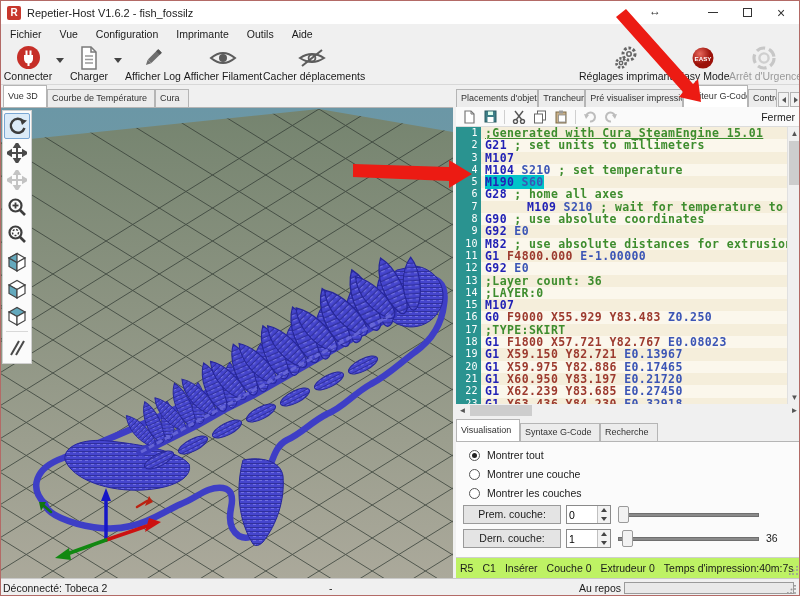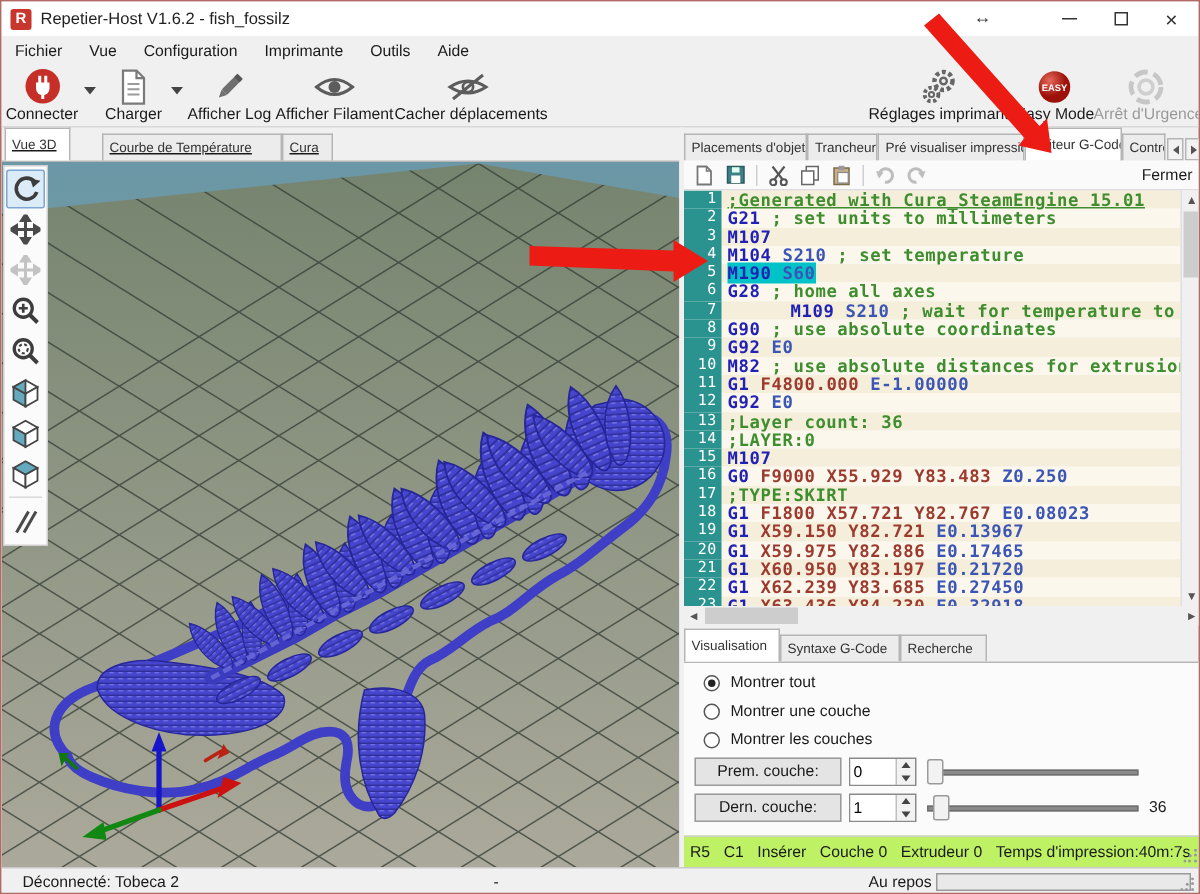--- a/index.html
+++ b/index.html
@@ -24,21 +24,21 @@
   .tb{position:absolute;top:1px;height:38px;text-align:center;font-size:10.5px;}
   .tb .ticon{height:25px;display:flex;align-items:center;justify-content:center;}
   .tb .tlabel{font-size:10.5px;white-space:nowrap;margin-top:0px;}
   .tb.disabled .tlabel{color:#9a9a9a;}
   .caret{position:absolute;top:14px;width:0;height:0;border-left:4px solid transparent;border-right:4px solid transparent;border-top:5px solid #444;}
   
   .tabstrip{position:absolute;display:flex;align-items:flex-end;font-size:9px;height:22px;}
   .tabstrip .tab{height:18px;line-height:17px;padding:0 4px;border:1px solid #b5b5b5;border-bottom:none;
                  background:#ececec;white-space:nowrap;overflow:hidden;color:#333;}
   .tabstrip .tab.act{height:22px;line-height:21px;background:#fff;position:relative;z-index:2;}
-  .ltabs{left:2px;top:84px;text-decoration:underline;}
+  .ltabs{left:2px;top:84px;}
   .rtabs{left:455px;top:84px;width:345px;}
   .tsbtn{width:12px;height:15px;margin-left:1px;background:#f2f2f2;border:1px solid #b5b5b5;display:flex;align-items:center;justify-content:center;}
   .tri-l{width:0;height:0;border-top:3px solid transparent;border-bottom:3px solid transparent;border-right:4px solid #555;}
   .tri-r{width:0;height:0;border-top:3px solid transparent;border-bottom:3px solid transparent;border-left:4px solid #555;}
   
   .viewport{position:absolute;left:0;top:106px;width:452px;height:471px;overflow:hidden;border-top:1px solid #b5b5b5;}
   .vtools{position:absolute;left:1px;top:2px;width:30px;background:#fbfbfb;border:1px solid #d0d0d0;padding:1px;}
   .vbtn{width:26px;height:26px;margin:1px 0;display:flex;align-items:center;justify-content:center;background:#fbfbfb;}
   .vbtn.act{background:#dcebf8;border:1px solid #7aa7d4;border-radius:2px;}
   .vsep{border-top:1px solid #d8d8d8;margin:3px 2px;}
@@ -78,21 +78,21 @@
   .tri-u{width:0;height:0;border-left:3px solid transparent;border-right:3px solid transparent;border-bottom:4px solid #444;}
   .tri-d{width:0;height:0;border-left:3px solid transparent;border-right:3px solid transparent;border-top:4px solid #444;}
   .slider{position:absolute;left:160px;width:145px;height:19px;}
   .slider .track{position:absolute;left:2px;right:2px;top:8px;height:4px;background:#8a8a8a;border:1px solid #6f6f6f;}
   .slider .thumb{position:absolute;top:1px;width:11px;height:17px;background:#f2f2f2;border:1px solid #9a9a9a;border-radius:2px;}
   .slider-max{position:absolute;left:310px;font-size:10.5px;}
   
   .edstatus{position:absolute;left:455px;top:556px;width:345px;height:21px;background:#bef264;border-top:1px solid #cfcfcf;
             font-size:10.5px;display:flex;align-items:center;padding-left:4px;gap:9px;white-space:nowrap;}
   .statusbar{position:absolute;left:0;top:577px;width:100%;height:19px;background:#f0f0f0;border-top:1px solid #c9c9c9;font-size:10.5px;}
-  .sb-left{position:absolute;left:14px;top:3px;}
+  .sb-left{position:absolute;left:2px;top:3px;}
   .sb-mid{position:absolute;left:328px;top:3px;}
   .sb-state{position:absolute;left:578px;top:3px;}
   .pbar{position:absolute;left:623px;top:3px;width:170px;height:12px;border:1px solid #9a9a9a;background:#e9e9e9;}
   .grip{position:absolute;right:2px;bottom:2px;}
   
   .overlay{position:absolute;left:0;top:0;width:800px;height:596px;pointer-events:none;z-index:60;}
 </style>
 </head>
 <body>
 
@@ -210,21 +210,21 @@
             <circle cx="13" cy="13" r="10" fill="none" stroke="#c7c7c7" stroke-width="3.2" stroke-dasharray="9,4"></circle>
           <circle cx="13" cy="13" r="4.6" fill="none" stroke="#cfcfcf" stroke-width="2.4"></circle>
           </svg>
       </div>
         <div class="tlabel">Arrêt d'Urgence</div>
     </div>
   </div>
 
   <div class="tabstrip ltabs">
       <div class="tab act" style="width: 44px;">Vue 3D</div>
-      <div class="tab" style="width: 120px; margin-left: 21px;">Courbe de Température</div>
+      <div class="tab" style="width: 108px;">Courbe de Température</div>
       <div class="tab" style="width: 34px;">Cura</div>
     </div>
   <div class="tabstrip rtabs">
       <div class="tab" style="width: 92px;">Placements d'objets</div>
       <div class="tab" style="width: 52px;">Trancheur</div>
       <div class="tab" style="width: 110px;">Pré visualiser impression</div>
       <div class="tab act" style="width: 72px;">Editeur G-Code</div>
       <div class="tab" style="width: 32px;">Contrô</div>
       <div style="margin-left: auto;"></div>
       <div class="tsbtn">

